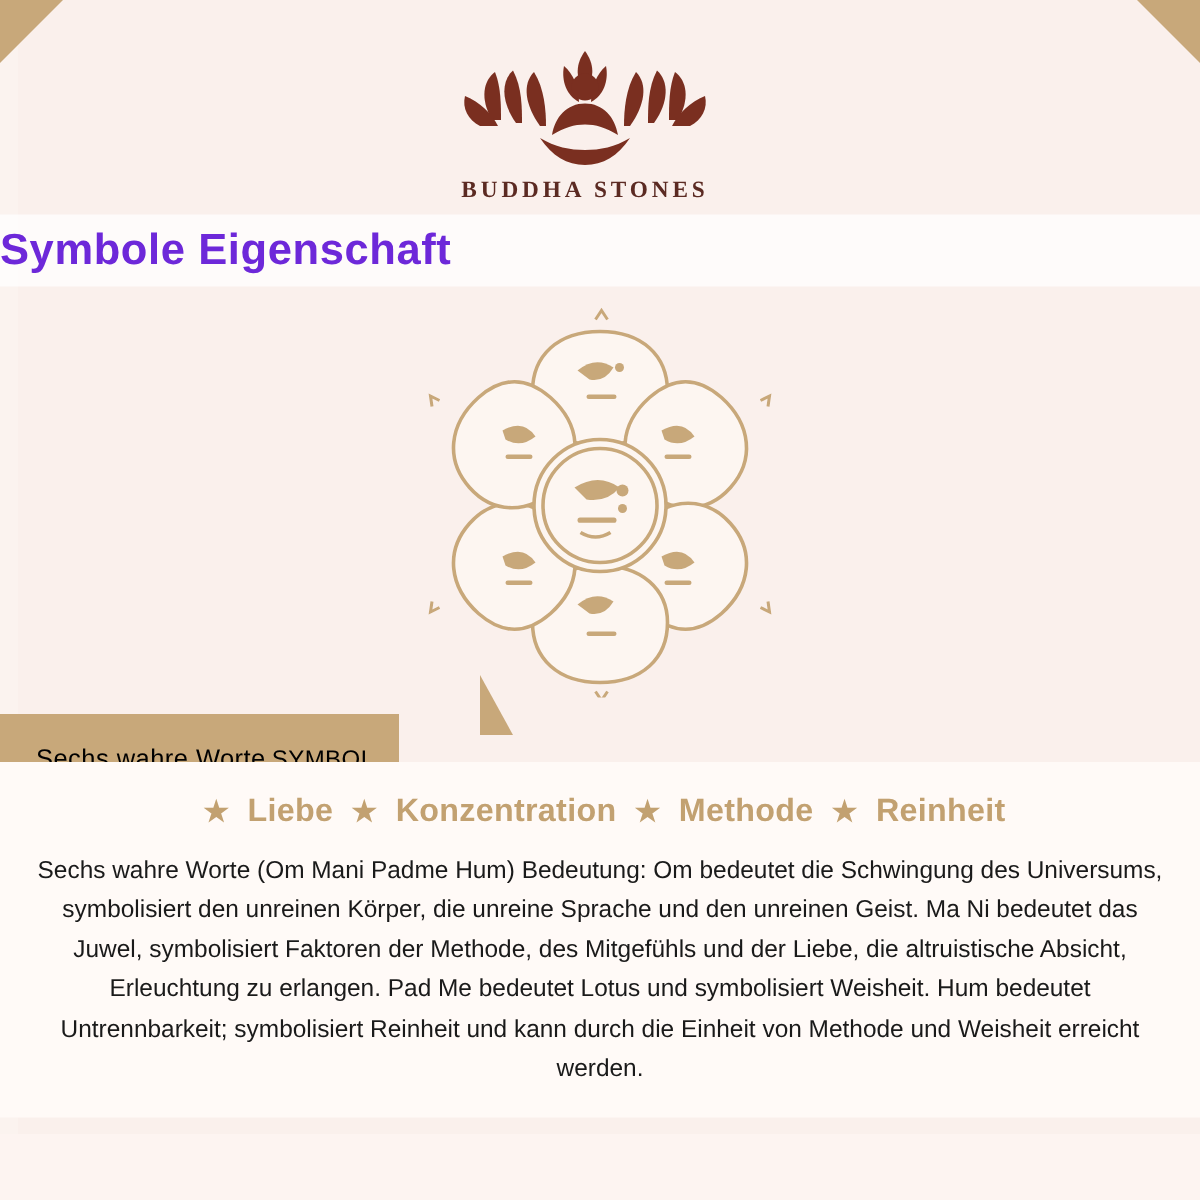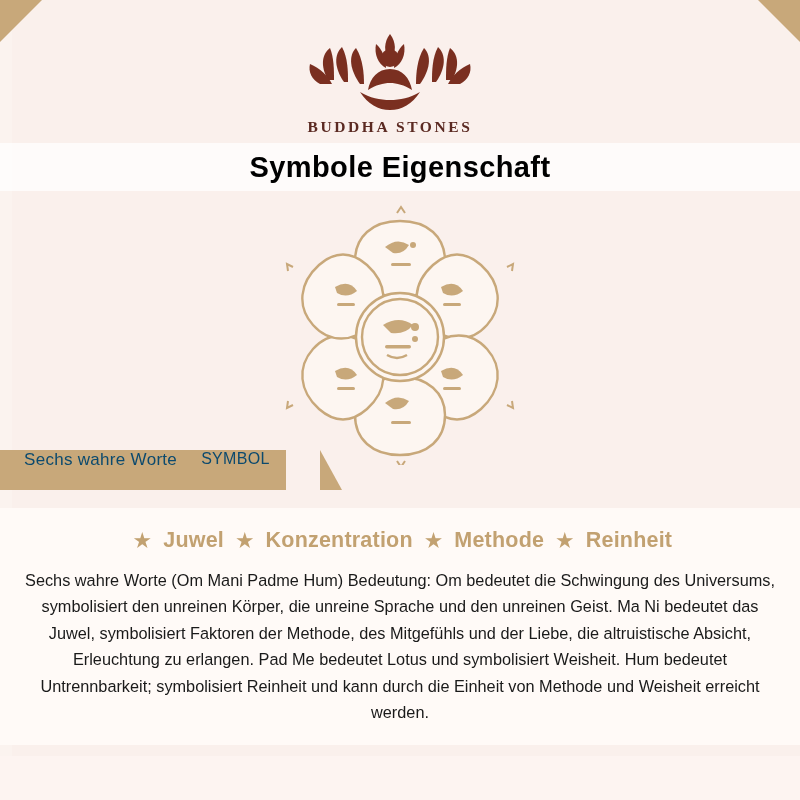--- a/index.html
+++ b/index.html
@@ -75,51 +75,51 @@
   }
 
   .title-band {
     position: absolute;
     top: 143px; left: 0;
     width: 800px;
     height: 48px;
     background: rgba(255,255,255,0.72);
   }
   .title-band .title {
-    text-align: center;
+    text-align: left;
     line-height: 48px;
     font-size: 29px;
     font-weight: bold;
-    color: #000000;
+    color: #6d28d9;
     letter-spacing: 0.4px;
   }
 
   
   .mandala-wrap {
     position: absolute;
     top: 205px; left: 0;
     width: 800px;
     text-align: center;
   }
 
   
   .ribbon {
     position: absolute;
-    left: 0; top: 450px;
+    left: 0; top: 476px;
     height: 40px;
     background: #c8a87a;
-    color: #0c4a6e;
+    color: #000000;
     display: flex;
-    align-items: flex-start;
+    align-items: flex-end;
     padding: 0 16px 0 24px;
     font-size: 17px;
     letter-spacing: 0.3px;
   }
   .ribbon .ribbon-sub {
-    margin-left: 24px;
+    margin-left: 4px;
     font-size: 16px;
   }
   .ribbon-tail {
     position: absolute;
     left: 320px; top: 450px;
     width: 0; height: 0;
     border-style: solid;
     border-width: 40px 0 0 22px;
     border-color: transparent transparent transparent #c8a87a;
   }
@@ -257,21 +257,21 @@
 
   <div class="ribbon">
     <span>Sechs wahre Worte</span>
     <span class="ribbon-sub">SYMBOL</span>
   </div>
   <div class="ribbon-tail"></div>
 
   <div class="content">
     <div class="keywords">
       <span class="star">★</span>
-      <span>Juwel</span>
+      <span>Liebe</span>
       <span class="star">★</span>
       <span>Konzentration</span>
       <span class="star">★</span>
       <span>Methode</span>
       <span class="star">★</span>
       <span>Reinheit</span>
     </div>
     <div class="paragraph">Sechs wahre Worte (Om Mani Padme Hum) Bedeutung: Om bedeutet die Schwingung des Universums, symbolisiert den unreinen Körper, die unreine Sprache und den unreinen Geist. Ma Ni bedeutet das Juwel, symbolisiert Faktoren der Methode, des Mitgefühls und der Liebe, die altruistische Absicht, Erleuchtung zu erlangen. Pad Me bedeutet Lotus und symbolisiert Weisheit. Hum bedeutet Untrennbarkeit; symbolisiert Reinheit und kann durch die Einheit von Methode und Weisheit erreicht werden.</div>
   </div>
 

